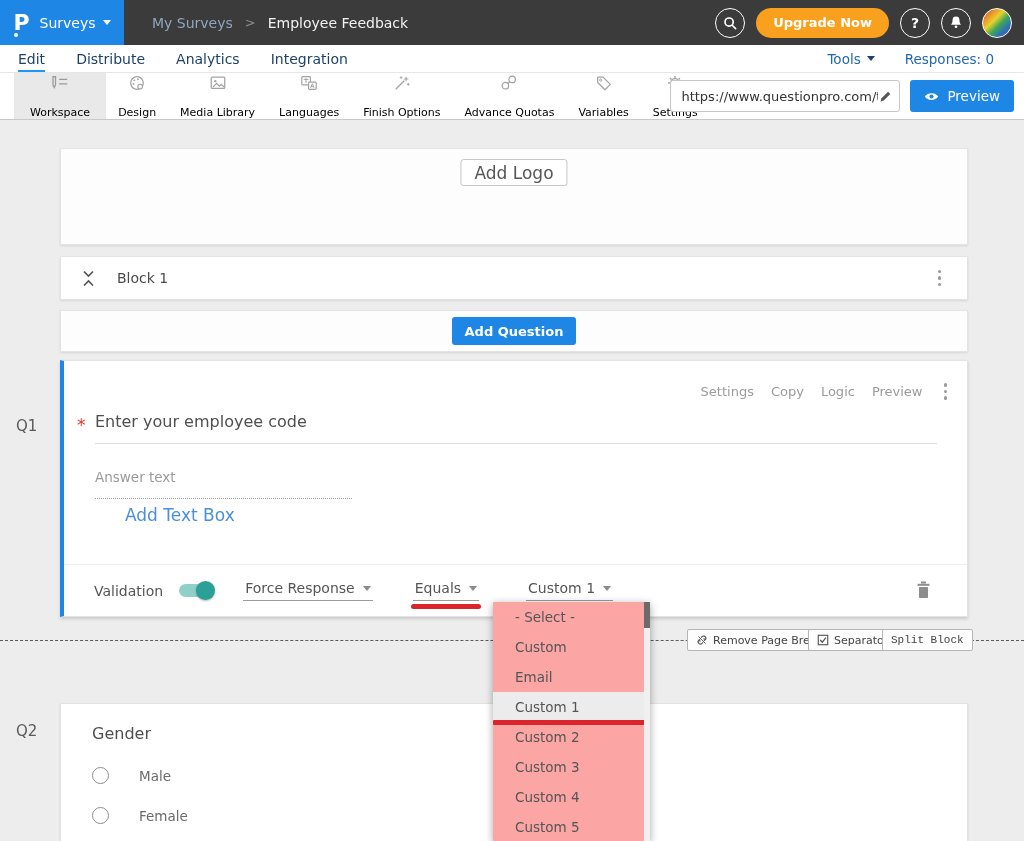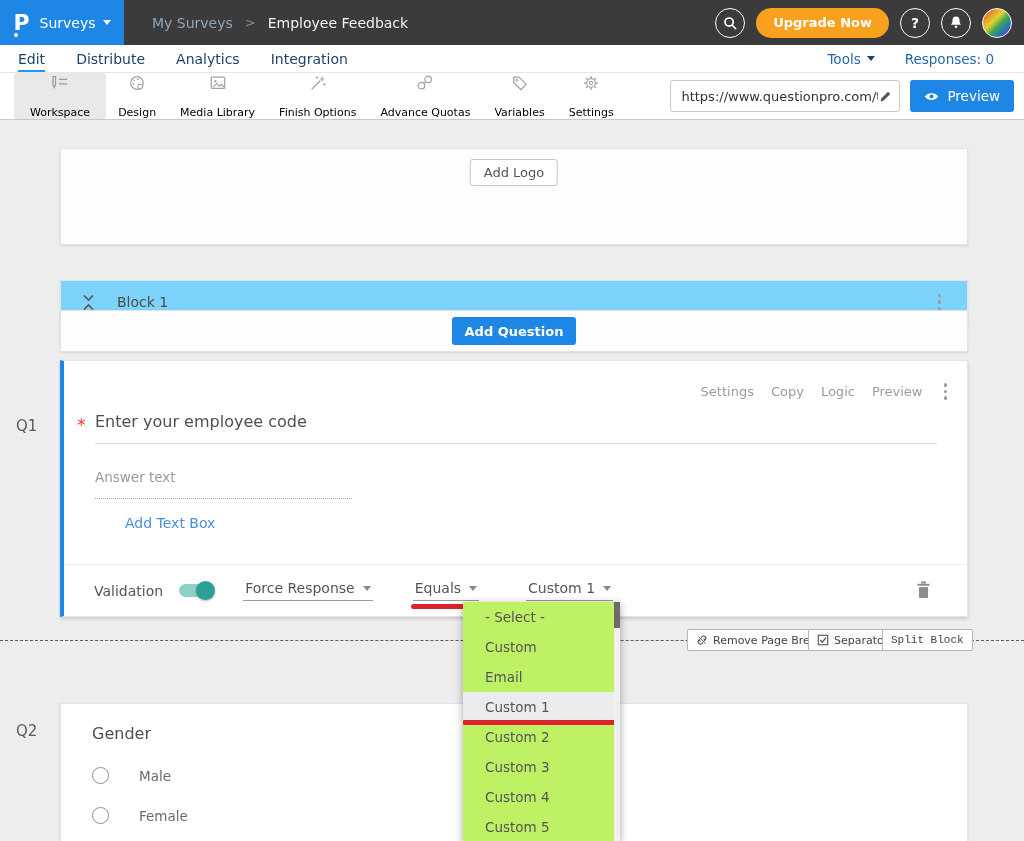--- a/index.html
+++ b/index.html
@@ -41,42 +41,42 @@
   .toolbar-right { position:absolute; right:10px; top:7px; display:flex; align-items:center; gap:10px; }
   .url-box { width:230px; height:32px; border:1px solid #c6c6c6; border-radius:3px; background:#fff; display:flex; align-items:center; padding:0 6px 0 10px; }
   .url-box input { border:none; outline:none; flex:1; min-width:0; font-size:13px; color:#333; font-family:inherit; background:transparent; }
   .preview-btn { height:32px; padding:0 14px; background:#1e87e5; border:none; border-radius:3px; color:#fff; font-size:13.5px; font-family:inherit; display:flex; align-items:center; gap:8px; cursor:pointer; }
 
   
   .canvas { position:absolute; top:120px; left:0; right:0; bottom:0; overflow:hidden; background:#ededed; }
   .card { position:absolute; left:60px; width:908px; background:#fdfdfd; border:1px solid #e3e3e3; box-shadow:0 1px 2px rgba(0,0,0,.1); }
 
   .title-card { top:28px; height:97px; }
-  .add-logo-btn { position:absolute; top:10px; left:50%; transform:translateX(-50%); height:27px; padding:0 13px; background:#fff; border:1px solid #c6c6c6; border-radius:3px; font-size:13px; color:#555; font-family:inherit; cursor:pointer; }
+  .add-logo-btn { position:absolute; top:10px; left:50%; transform:translateX(-50%); height:27px; padding:0 13px; background:#fff; border:1px solid #c6c6c6; border-radius:3px; font-size:17px; color:#555; font-family:inherit; cursor:pointer; }
   .survey-title { position:absolute; left:30px; top:56px; font-size:20px; color:#4a8fdc; cursor:text; }
 
-  .block-header { top:160px; height:44px; background:#7dd3fc; display:flex; align-items:center; }
+  .block-header { top:136px; height:44px; background:#ffffff; display:flex; align-items:center; }
   .collapse-icon { margin-left:21px; cursor:pointer; display:flex; }
   .block-title { margin-left:22px; font-size:14px; color:#4a4a4a; }
   .kebab { margin-left:auto; margin-right:22px; display:flex; flex-direction:column; gap:3px; cursor:pointer; padding:4px; }
   .kebab i { width:3.5px; height:3.5px; border-radius:50%; background:#9a9a9a; }
 
   .aq-strip { top:190px; height:42px; background:#fdfdfd; display:flex; align-items:center; justify-content:center; }
   .add-question-btn { height:28px; padding:0 13px; background:#1e87e5; border:none; border-radius:3px; color:#fff; font-size:13px; font-weight:bold; font-family:inherit; cursor:pointer; }
 
   .q-label { position:absolute; left:16px; font-size:15px; color:#5a5a5a; }
 
   .q1-card { top:240px; height:257px; background:#fff; border-left:4px solid #1e87e5; box-shadow:0 2px 3px rgba(0,0,0,.15); }
   .q-actions { position:absolute; top:18px; right:16px; display:flex; align-items:center; gap:17px; font-size:13px; color:#9b9b9b; }
   .q-actions span { cursor:pointer; }
   .req-star { position:absolute; left:13px; top:54px; color:#e53935; font-size:17px; }
   .q-text { position:absolute; left:31px; top:51px; font-size:16px; color:#4f4f4f; cursor:text; }
   .q-underline { position:absolute; left:31px; right:30px; top:82px; border-bottom:1px solid #ddd; }
   .answer-box { position:absolute; left:31px; top:108px; width:257px; padding-bottom:13px; border-bottom:1px dotted #a8a8a8; font-size:13.5px; color:#9a9a9a; cursor:text; }
-  .add-textbox { position:absolute; left:61px; top:154px; font-size:14px; color:#4a8fdc; cursor:pointer; }
+  .add-textbox { position:absolute; left:61px; top:144px; font-size:17px; color:#4a8fdc; cursor:pointer; }
 
   .validation-row { position:absolute; left:0; right:0; bottom:0; height:52px; border-top:1px solid #ececec; display:flex; align-items:center; padding-left:30px; }
   .validation-label { font-size:14px; color:#555; }
   .toggle { position:relative; width:34px; height:13px; border-radius:7px; background:#8fd0c8; margin-left:16px; cursor:pointer; }
   .toggle i { position:absolute; right:-2px; top:-3px; width:19px; height:19px; border-radius:50%; background:#2aa096; box-shadow:0 1px 2px rgba(0,0,0,.3); }
   .dd-trigger { position:relative; display:flex; align-items:center; gap:8px; font-size:14px; color:#555; border-bottom:1px solid #9c9c9c; padding:0 2px 4px 2px; cursor:pointer; }
   .dd-trigger .caret-down { border-top-color:#8a8a8a; }
   .red-bar { position:absolute; left:-2px; right:-2px; bottom:-9px; height:5px; border-radius:3px; background:#d9252b; }
   .ml-fr { margin-left:30px; } .ml-eq { margin-left:40px; } .ml-c1 { margin-left:47px; }
   .trash-btn { position:absolute; right:36px; top:16px; cursor:pointer; }
@@ -86,21 +86,21 @@
   .pb-remove { left:687px; } .pb-sep { left:808px; } .pb-split { left:882px;font-family:Liberation Mono, monospace; }
 
   .q2-card { top:583px; height:200px; background:#fff; box-shadow:0 1px 2px rgba(0,0,0,.12); }
   .q2-text { position:absolute; left:31px; top:20px; font-size:16px; color:#4f4f4f; cursor:text; }
   .radio-row { position:absolute; left:31px; display:flex; align-items:center; gap:30px; }
   .radio-row.r1 { top:63px; } .radio-row.r2 { top:103px; }
   .radio-circle { width:17px; height:17px; border:1.5px solid #8c8c8c; border-radius:50%; background:#fff; cursor:pointer; flex:0 0 auto; }
   .radio-label { font-size:13.5px; color:#6b6b6b; }
 
   
-  .dropdown-panel { position:absolute; left:463px; top:482px; width:157px; height:240px; background:#bef264; box-shadow:0 2px 8px rgba(0,0,0,.35); z-index:30; }
+  .dropdown-panel { position:absolute; left:493px; top:482px; width:157px; height:240px; background:#fca5a5; box-shadow:0 2px 8px rgba(0,0,0,.35); z-index:30; }
   .dd-option { height:30px; display:flex; align-items:center; padding-left:22px; font-size:13.5px; color:#555; cursor:pointer; }
   .dd-option.selected { background:#ececec; }
   .dd-redline { position:absolute; left:0; right:0; top:118px; height:5px; background:#d9252b; border-radius:1px; }
   .dd-track { position:absolute; right:0; top:0; width:6px; height:100%; background:#f0f0f0; }
   .dd-thumb { position:absolute; right:0; top:0; width:6px; height:26px; background:#6b6b6b; cursor:grab; }
 </style>
 </head>
 <body>
 
 <div id="app">
@@ -172,20 +172,30 @@
       </svg>
       <span class="tool-label">Design</span>
     </div>
     <div class="tool-item">
       <svg width="20" height="18" viewBox="0 0 22 20">
         <rect x="3.5" y="3.5" width="15" height="12.5" rx="1" fill="none" stroke="#a3a3a3" stroke-width="1.4"></rect>
         <circle cx="8" cy="8" r="1.3" fill="#a3a3a3"></circle>
         <path d="M5.5 14.5l4-4 3 3 2-2 3.5 3" fill="none" stroke="#a3a3a3" stroke-width="1.3"></path>
       </svg>
       <span class="tool-label">Media Library</span>
+    </div>
+    <div class="tool-item">
+      <svg width="20" height="18" viewBox="0 0 22 20">
+        <rect x="3" y="3" width="9.5" height="9" rx="1" fill="none" stroke="#a3a3a3" stroke-width="1.3"></rect>
+        <line x1="5.2" y1="6" x2="10.3" y2="6" stroke="#a3a3a3" stroke-width="1.1"></line>
+        <line x1="7.7" y1="4.6" x2="7.7" y2="9.8" stroke="#a3a3a3" stroke-width="1.1"></line>
+        <rect x="10.5" y="9" width="8.5" height="8" rx="1" fill="#fff" stroke="#a3a3a3" stroke-width="1.3"></rect>
+        <path d="M12.6 15.5l2.1-4.6 2.1 4.6M13.4 14h2.7" fill="none" stroke="#a3a3a3" stroke-width="1.1"></path>
+      </svg>
+      <span class="tool-label">Languages</span>
     </div>
     <div class="tool-item">
       <svg width="20" height="18" viewBox="0 0 22 20">
         <line x1="4" y1="17" x2="13.5" y2="7.5" stroke="#a3a3a3" stroke-width="1.5"></line>
         <path d="M15.5 3v5M13 5.5h5" stroke="#a3a3a3" stroke-width="1.2"></path>
         <path d="M10 2.5v3M8.5 4h3" stroke="#a3a3a3" stroke-width="1"></path>
         <path d="M18 10v3M16.5 11.5h3" stroke="#a3a3a3" stroke-width="1"></path>
       </svg>
       <span class="tool-label">Finish Options</span>
     </div>

